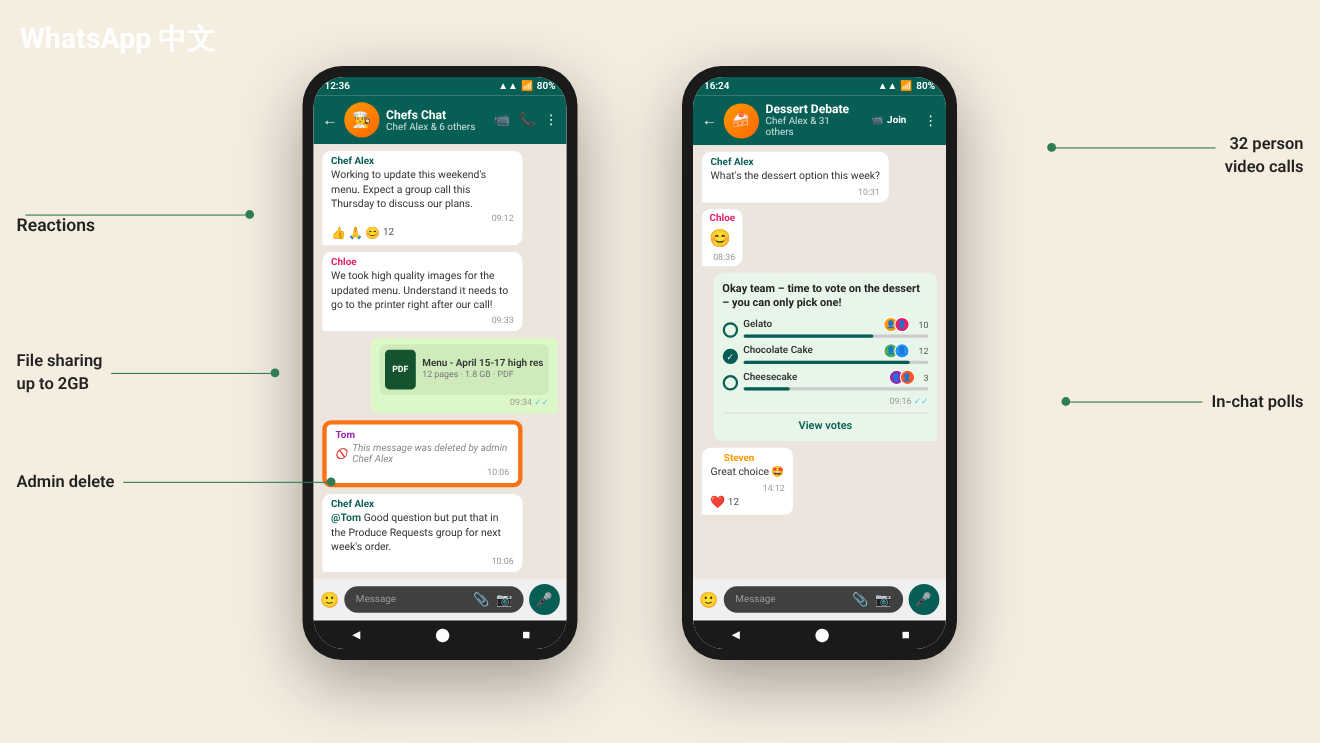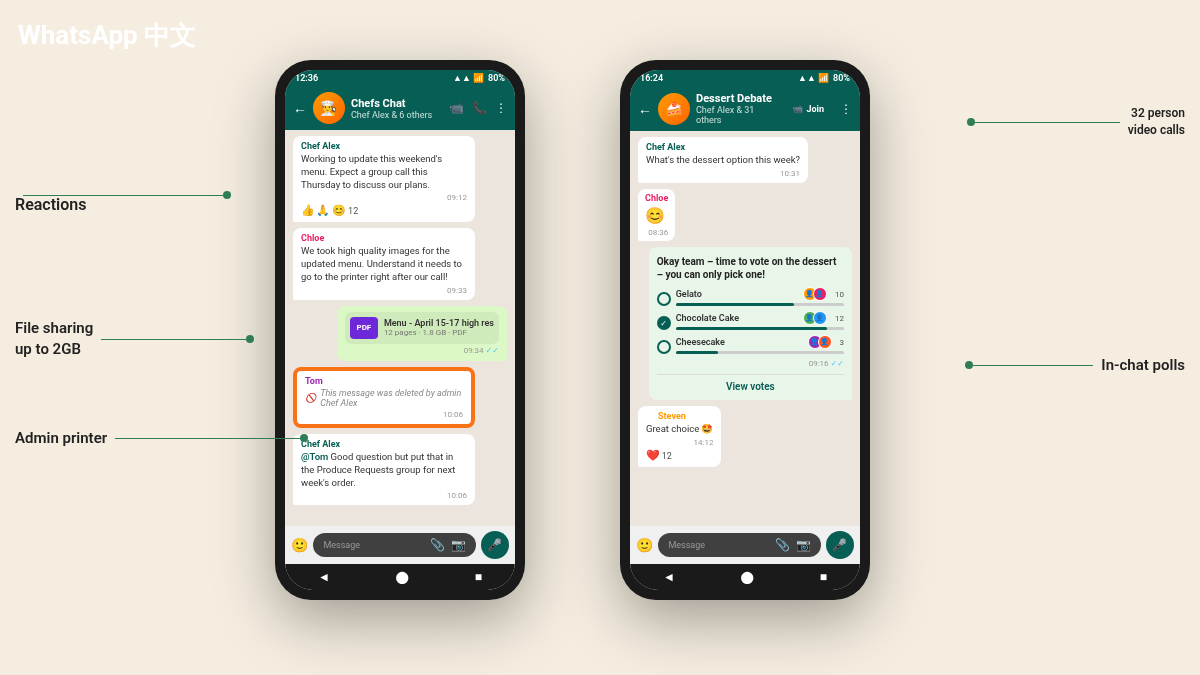--- a/index.html
+++ b/index.html
@@ -195,22 +195,22 @@
     .file-inner {
       display: flex;
       align-items: center;
       gap: 6px;
       background: rgba(0,0,0,0.05);
       border-radius: 6px;
       padding: 5px;
     }
     .pdf-icon {
       width: 28px;
-      height: 22px;
-      background: #6d28d9;
+      height: 36px;
+      background: #14532d;
       border-radius: 4px;
       display: flex;
       align-items: center;
       justify-content: center;
       color: white;
       font-size: 8px;
       font-weight: 700;
     }
     .file-name {
       font-size: 9px;
@@ -634,27 +634,27 @@
   <div style="position:absolute; top:50%; left:calc(100% + 208px); width:8px; height:8px; background:#2e7d55; border-radius:50%; transform:translateY(-50%);"></div>
 </div>
 
 <div style="position:absolute; left:15px; top:318px;">
   <div style="font-size:15px; font-weight:600; color:#222; line-height:1.4;">File sharing<br>up to 2GB</div>
   <div style="position:absolute; top:50%; left:100%; margin-left:8px; height:1px; width:145px; background:#2e7d55;"></div>
   <div style="position:absolute; top:50%; left:calc(100% + 153px); width:8px; height:8px; background:#2e7d55; border-radius:50%; transform:translateY(-50%);"></div>
 </div>
 
 <div style="position:absolute; left:15px; top:428px;">
-  <span style="font-size:15px; font-weight:600; color:#222;">Admin printer</span>
+  <span style="font-size:15px; font-weight:600; color:#222;">Admin delete</span>
   <div style="position:absolute; top:50%; left:100%; margin-left:8px; height:1px; width:185px; background:#2e7d55;"></div>
   <div style="position:absolute; top:50%; left:calc(100% + 193px); width:8px; height:8px; background:#2e7d55; border-radius:50%; transform:translateY(-50%);"></div>
 </div>
 
 <div style="position:absolute; right:15px; top:105px; text-align:right;">
-  <div style="font-size:12px; font-weight:600; color:#222; line-height:1.4;">32 person<br>video calls</div>
+  <div style="font-size:15px; font-weight:600; color:#222; line-height:1.4;margin-top:15px;">32 person<br>video calls</div>
   <div style="position:absolute; top:50%; right:100%; margin-right:8px; height:1px; width:145px; background:#2e7d55;"></div>
   <div style="position:absolute; top:50%; right:calc(100% + 153px); width:8px; height:8px; background:#2e7d55; border-radius:50%; transform:translateY(-50%);"></div>
 </div>
 
 <div style="position:absolute; right:15px; top:355px; text-align:right;">
   <span style="font-size:15px; font-weight:600; color:#222;">In-chat polls</span>
   <div style="position:absolute; top:50%; right:100%; margin-right:8px; height:1px; width:120px; background:#2e7d55;"></div>
   <div style="position:absolute; top:50%; right:calc(100% + 128px); width:8px; height:8px; background:#2e7d55; border-radius:50%; transform:translateY(-50%);"></div>
 </div>
 

